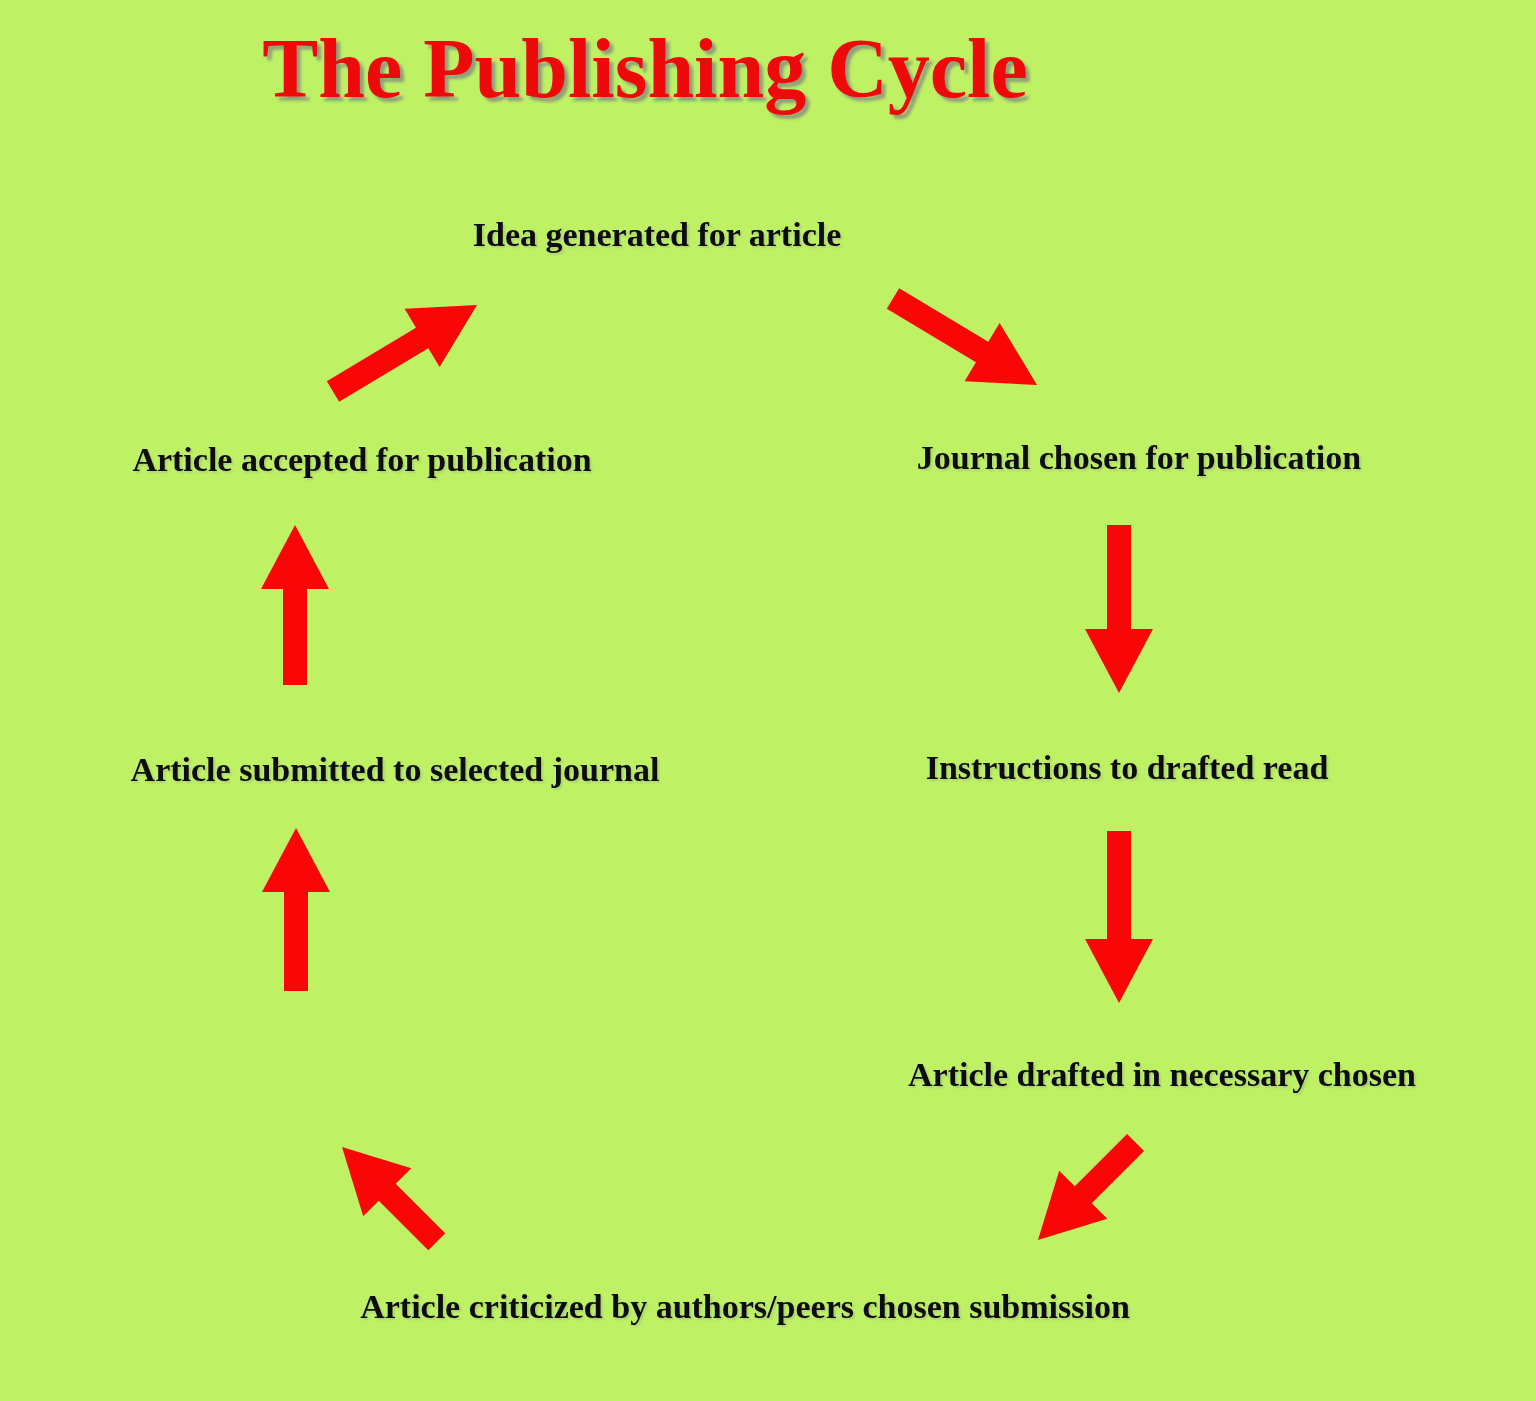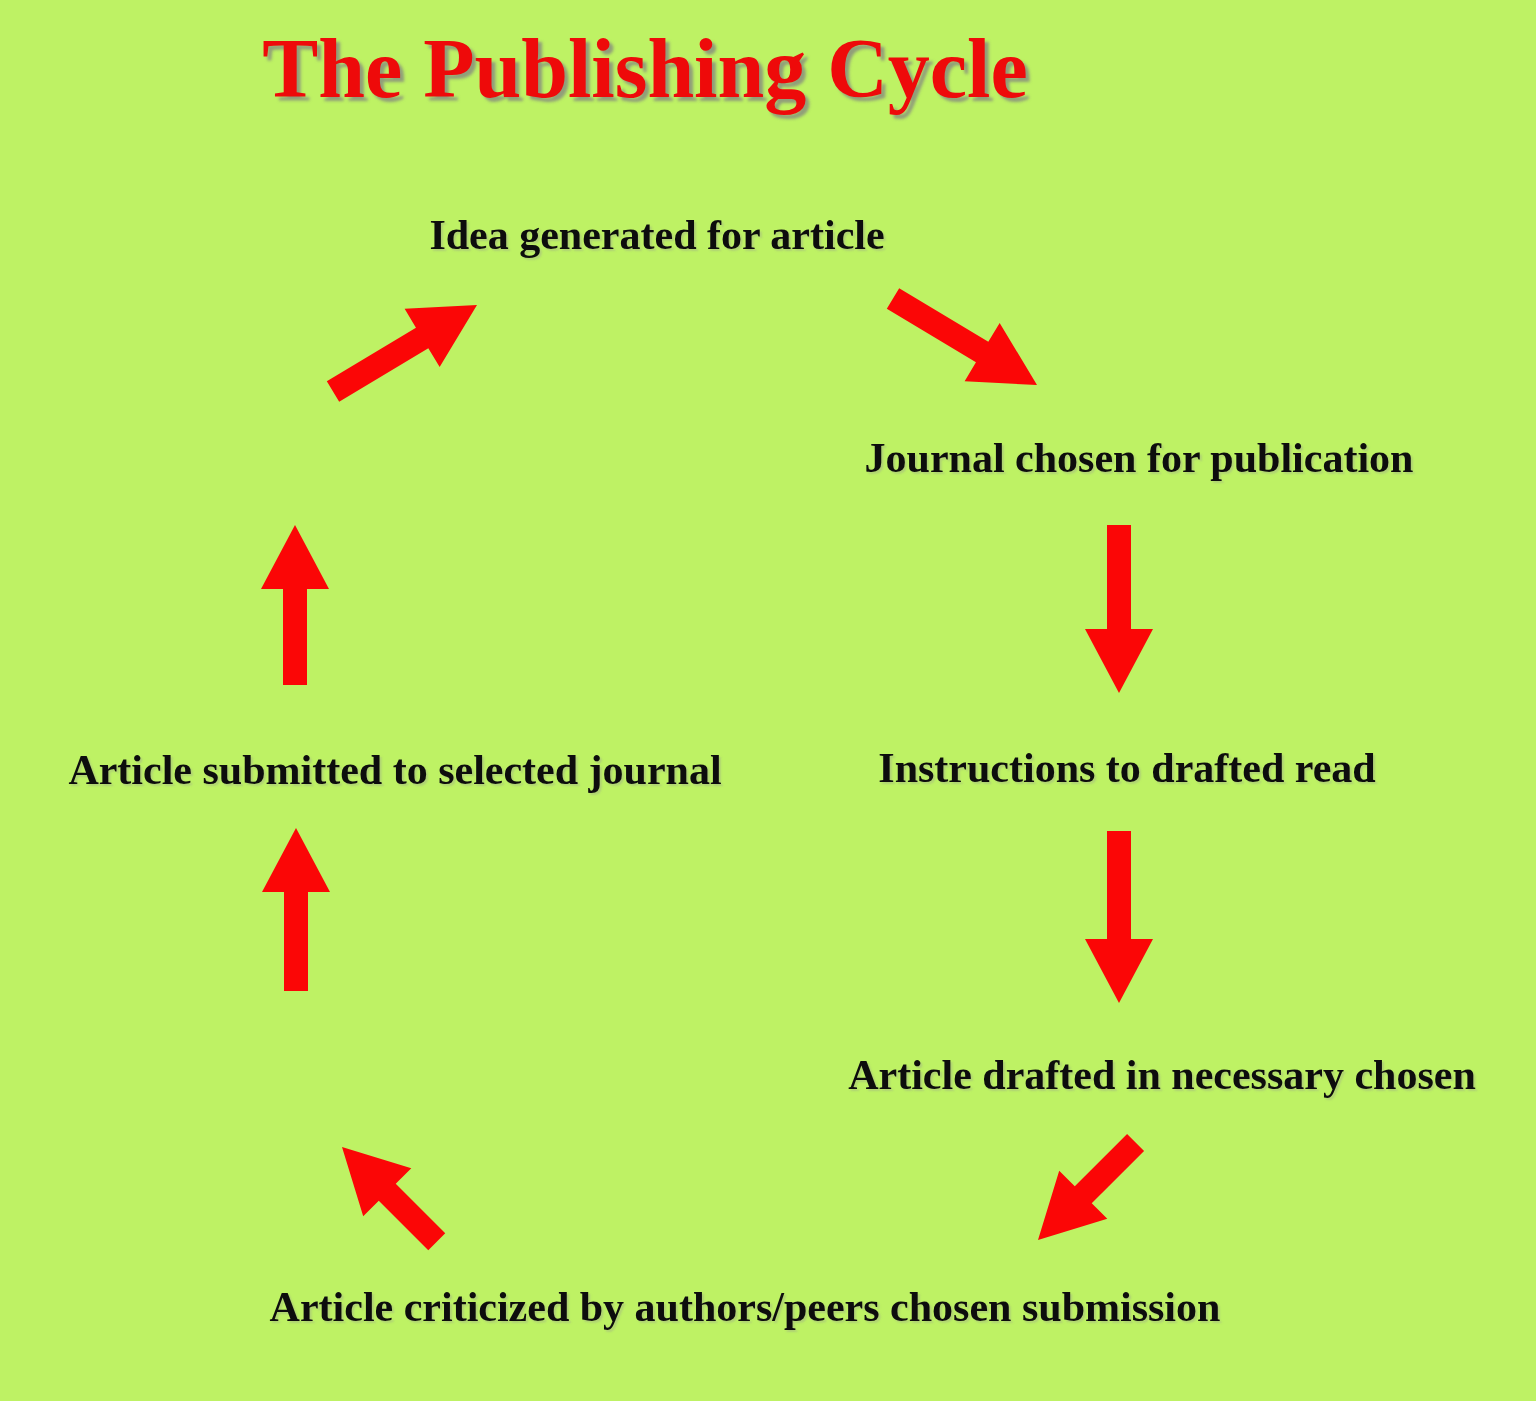--- a/index.html
+++ b/index.html
@@ -26,21 +26,21 @@
     font-size: 84px;
     white-space: nowrap;
     color: #ee0a0a;
     text-shadow: 4px 4px 3px rgba(130,130,130,0.75);
   }
   .node {
     position: absolute;
     transform: translate(-50%, -50%);
     font-family: "Liberation Serif", serif;
     font-weight: bold;
-    font-size: 42px;
+    font-size: 34px;
     color: #0d0d0d;
     white-space: nowrap;
     text-shadow: 2px 2px 2px rgba(150,150,150,0.35);
   }
   #node-idea         { left: 657px;  top: 235px;  }
   #node-journal      { left: 1139px; top: 458px;  }
   #node-instructions { left: 1127px; top: 768px;  }
   #node-drafted      { left: 1162px; top: 1075px; }
   #node-criticized   { left: 745px;  top: 1307px; }
   #node-amendments   { left: 380px;  top: 1080px; }
@@ -62,20 +62,21 @@
 <div class="canvas">
 
   <h1 class="title">The Publishing Cycle</h1>
 
   <div class="node" id="node-idea">Idea generated for article</div>
   <div class="node" id="node-journal">Journal chosen for publication</div>
   <div class="node" id="node-instructions">Instructions to drafted read</div>
   <div class="node" id="node-drafted">Article drafted in necessary chosen</div>
   <div class="node" id="node-criticized">Article criticized by authors/peers chosen submission</div>
   <div class="node" id="node-submitted">Article submitted to selected journal</div>
+  <div class="node" id="node-accepted">Article accepted for publication</div>
 
   <svg class="arrows-layer" width="1536" height="1401" viewBox="0 0 1536 1401">
 
     <polygon class="arrow" transform="translate(477,305) rotate(59)" points="0,0 34,64 12,64 12,168 -12,168 -12,64 -34,64"></polygon>
     <polygon class="arrow" transform="translate(1037,385) rotate(121)" points="0,0 34,64 12,64 12,168 -12,168 -12,64 -34,64"></polygon>
     <polygon class="arrow" transform="translate(1119,693) rotate(180)" points="0,0 34,64 12,64 12,168 -12,168 -12,64 -34,64"></polygon>
     <polygon class="arrow" transform="translate(1119,1003) rotate(180)" points="0,0 34,64 12,64 12,172 -12,172 -12,64 -34,64"></polygon>
     <polygon class="arrow" transform="translate(1038,1240) rotate(225)" points="0,0 34,64 12,64 12,138 -12,138 -12,64 -34,64"></polygon>
     <polygon class="arrow" transform="translate(342,1147) rotate(-45)" points="0,0 34,64 12,64 12,134 -12,134 -12,64 -34,64"></polygon>
     <polygon class="arrow" transform="translate(296,828) rotate(0)" points="0,0 34,64 12,64 12,163 -12,163 -12,64 -34,64"></polygon>

